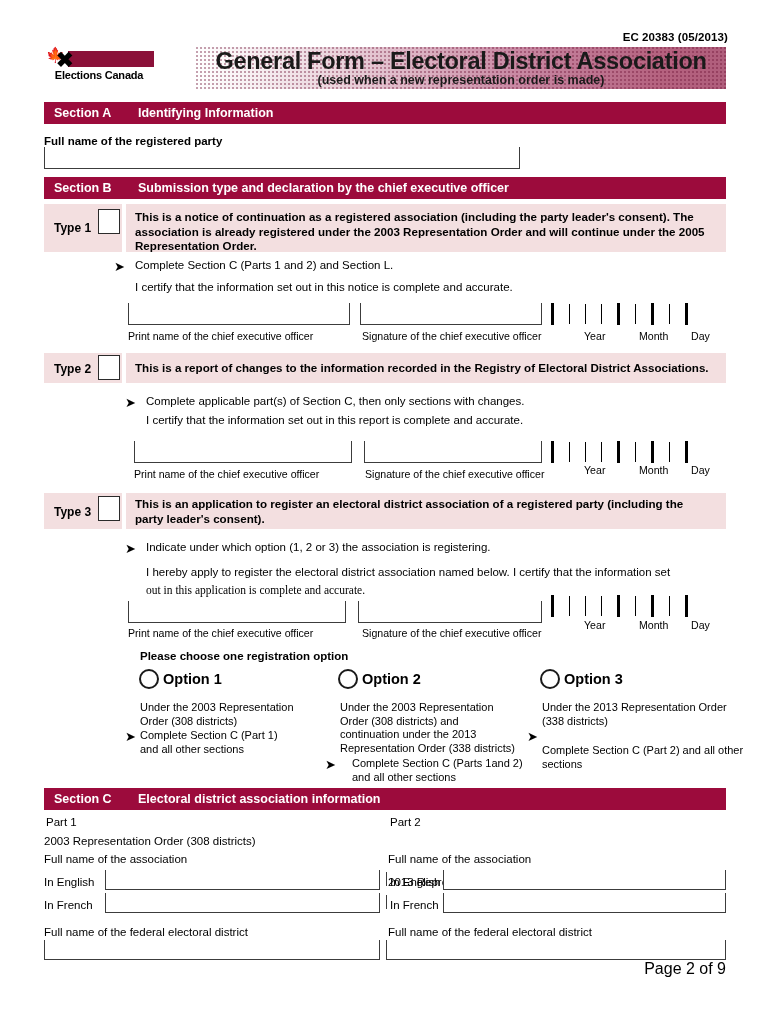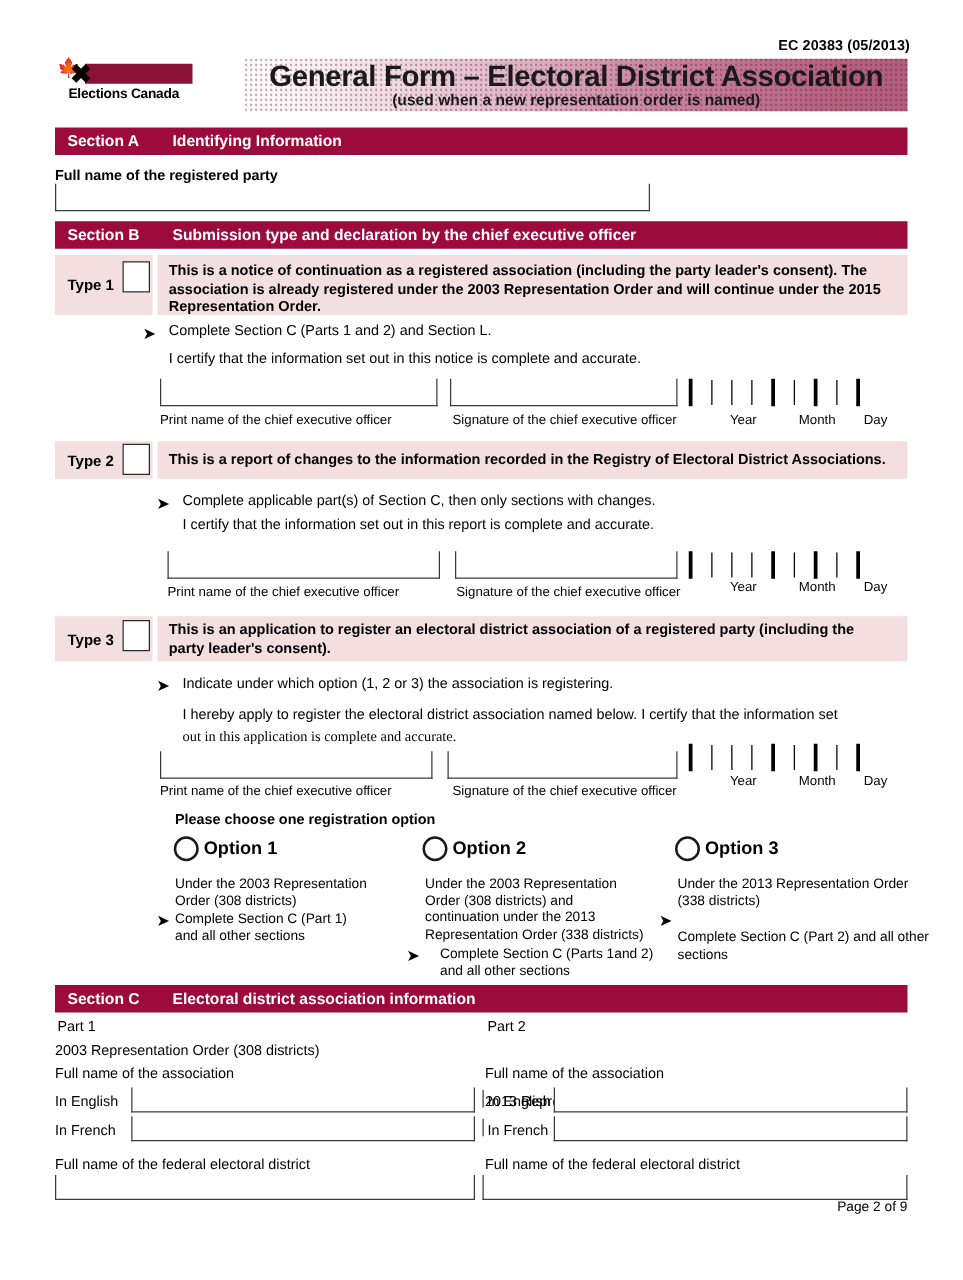--- a/index.html
+++ b/index.html
@@ -280,61 +280,61 @@
   .tickmark {
     position: absolute;
     width: 1px;
     height: 14px;
     background: #3c3c3c;
   }
   .page-num {
     position: absolute;
     right: 44px;
     top: 960px;
-    font-size: 11px;
+    font-size: 16px;
   }
 </style>
 </head>
 <body>
 
 <div class="page">
 
   <div class="form-number">EC 20383 (05/2013)</div>
 
   <div class="masthead">
     <div class="logo">
       <div class="logo-bar"></div>
       <div class="logo-leaf">🍁</div>
       <div class="logo-x">✖</div>
       <div class="logo-word">Elections Canada</div>
     </div>
     <div class="title-banner">
       <div class="title-main">General Form – Electoral District Association</div>
-      <div class="title-sub">(used when a new representation order is named)</div>
+      <div class="title-sub">(used when a new representation order is made)</div>
     </div>
   </div>
 
   <div class="section-bar" style="top:102px;">
     <span class="sec-label">Section A</span>
     <span class="sec-title">Identifying Information</span>
   </div>
 
   <div class="lbl b" style="left:44px; top:135px;">Full name of the registered party</div>
   <div class="fieldbox" style="left:44px; top:147px; width:476px; height:22px;"></div>
 
   <div class="section-bar" style="top:177px;">
     <span class="sec-label">Section B</span>
     <span class="sec-title">Submission type and declaration by the chief executive officer</span>
   </div>
 
   <div class="callout-strip" style="left:44px; top:204px; width:78px; height:48px;"></div>
   <div class="type-label" style="left:54px; top:221px;">Type 1</div>
   <div class="checkbox" style="left:98px; top:209px;"></div>
   <div class="callout" style="left:126px; top:204px; width:600px; height:48px;"></div>
-  <div class="callout-text" style="left:135px; top:210px; width:582px;">This is a notice of continuation as a registered association (including the party leader's consent). The association is already registered under the 2003 Representation Order and will continue under the 2015 Representation Order.</div>
+  <div class="callout-text" style="left:135px; top:210px; width:582px;">This is a notice of continuation as a registered association (including the party leader's consent). The association is already registered under the 2003 Representation Order and will continue under the 2005 Representation Order.</div>
 
   <div class="arrow" style="left:114px; top:260px;">➤</div>
   <div class="lbl" style="left:135px; top:259px;">Complete Section C (Parts 1 and 2) and Section L.</div>
   <div class="lbl" style="left:135px; top:281px;">I certify that the information set out in this notice is complete and accurate.</div>
 
   <div class="sig-line" style="left:128px; top:303px; width:222px;"></div>
   <div class="sig-caption" style="left:128px; top:330px;">Print name of the chief executive officer</div>
 
   <div class="sig-line" style="left:360px; top:303px; width:182px;"></div>
   <div class="sig-caption" style="left:362px; top:330px;">Signature of the chief executive officer</div>

